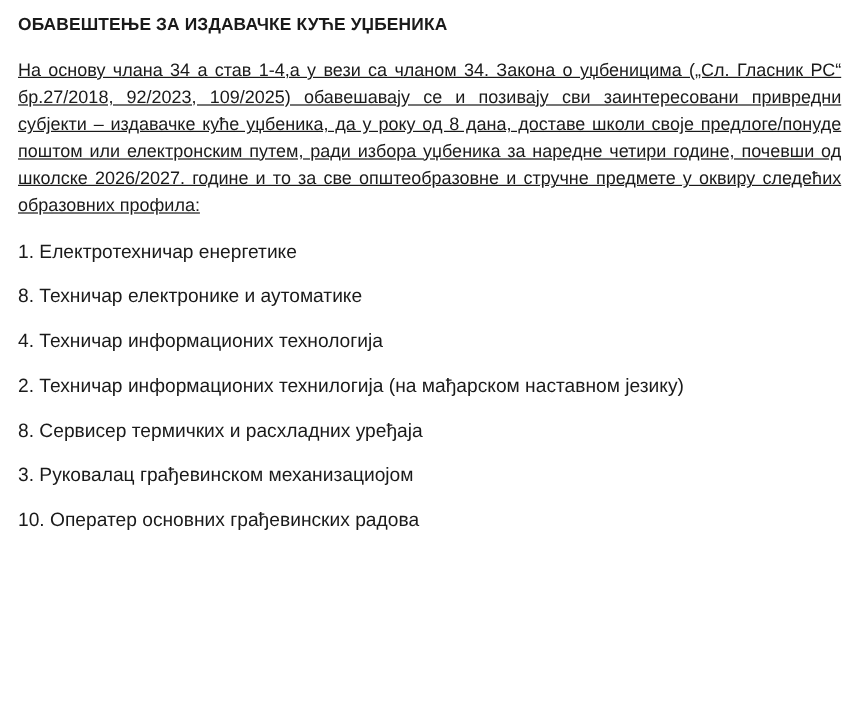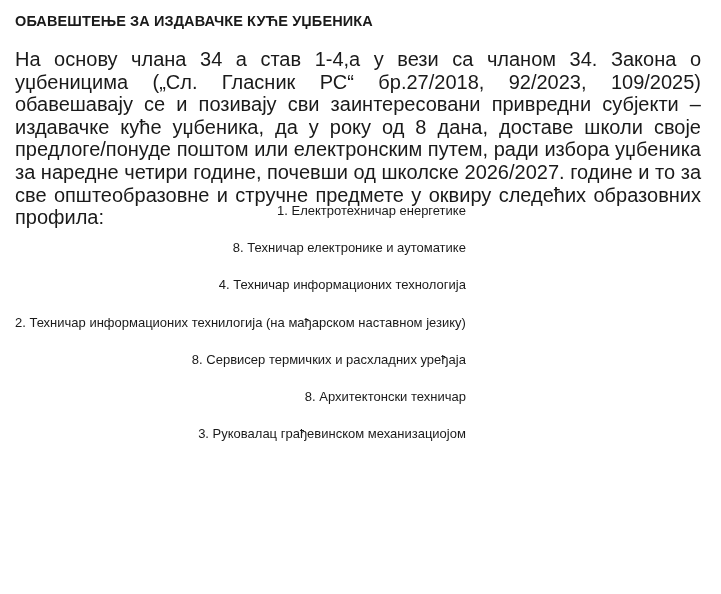--- a/index.html
+++ b/index.html
@@ -30,49 +30,49 @@
       font-weight: bold;
       font-size: 14.5px;
       letter-spacing: 0.1px;
       margin: 0;
     }
     .para {
       position: absolute;
       left: 0;
       top: 48px;
       width: 686px;
-      font-size: 20px;
+      font-size: 15px;
       line-height: 22.6px;
       text-align: justify;
       margin: 0;
+      text-decoration: underline;
     }
     .list {
       position: absolute;
       left: 0;
       top: 200px;
       margin: 0;
       padding: 0;
       list-style: none;
     }
     .list li {
       height: 37.2px;
-      font-size: 13px;
+      font-size: 16px;
       line-height: 22px;
       white-space: nowrap;
-      text-align: right;
     }
   </style>
 </head>
 <body>
 
 <div class="doc">
   <h1 class="title">ОБАВЕШТЕЊЕ ЗА ИЗДАВАЧКЕ КУЋЕ УЏБЕНИКА</h1>
   <p class="para">На основу члана 34 а став 1-4,а у вези са чланом 34. Закона о уџбеницима („Сл. Гласник РС“ бр.27/2018, 92/2023, 109/2025) обавешавају се и позивају сви заинтересовани привредни субјекти – издавачке куће уџбеника, да у року од 8 дана, доставе школи своје предлоге/понуде поштом или електронским путем, ради избора уџбеника за наредне четири године, почевши од школске 2026/2027. године и то за све општеобразовне и стручне предмете у оквиру следећих образовних профила:</p>
   <ul class="list">
     <li>1. Електротехничар енергетике</li>
     <li>8. Техничар електронике и аутоматике</li>
     <li>4. Техничар информационих технологија</li>
     <li>2. Техничар информационих технилогија (на мађарском наставном језику)</li>
     <li>8. Сервисер термичких и расхладних уређаја</li>
-    <li>8. Архитектонски техничар</li>
     <li>3. Руковалац грађевинском механизациојом</li>
+    <li>10. Оператер основних грађевинских радова</li>
   </ul>
 </div>
 
 </body></html>

